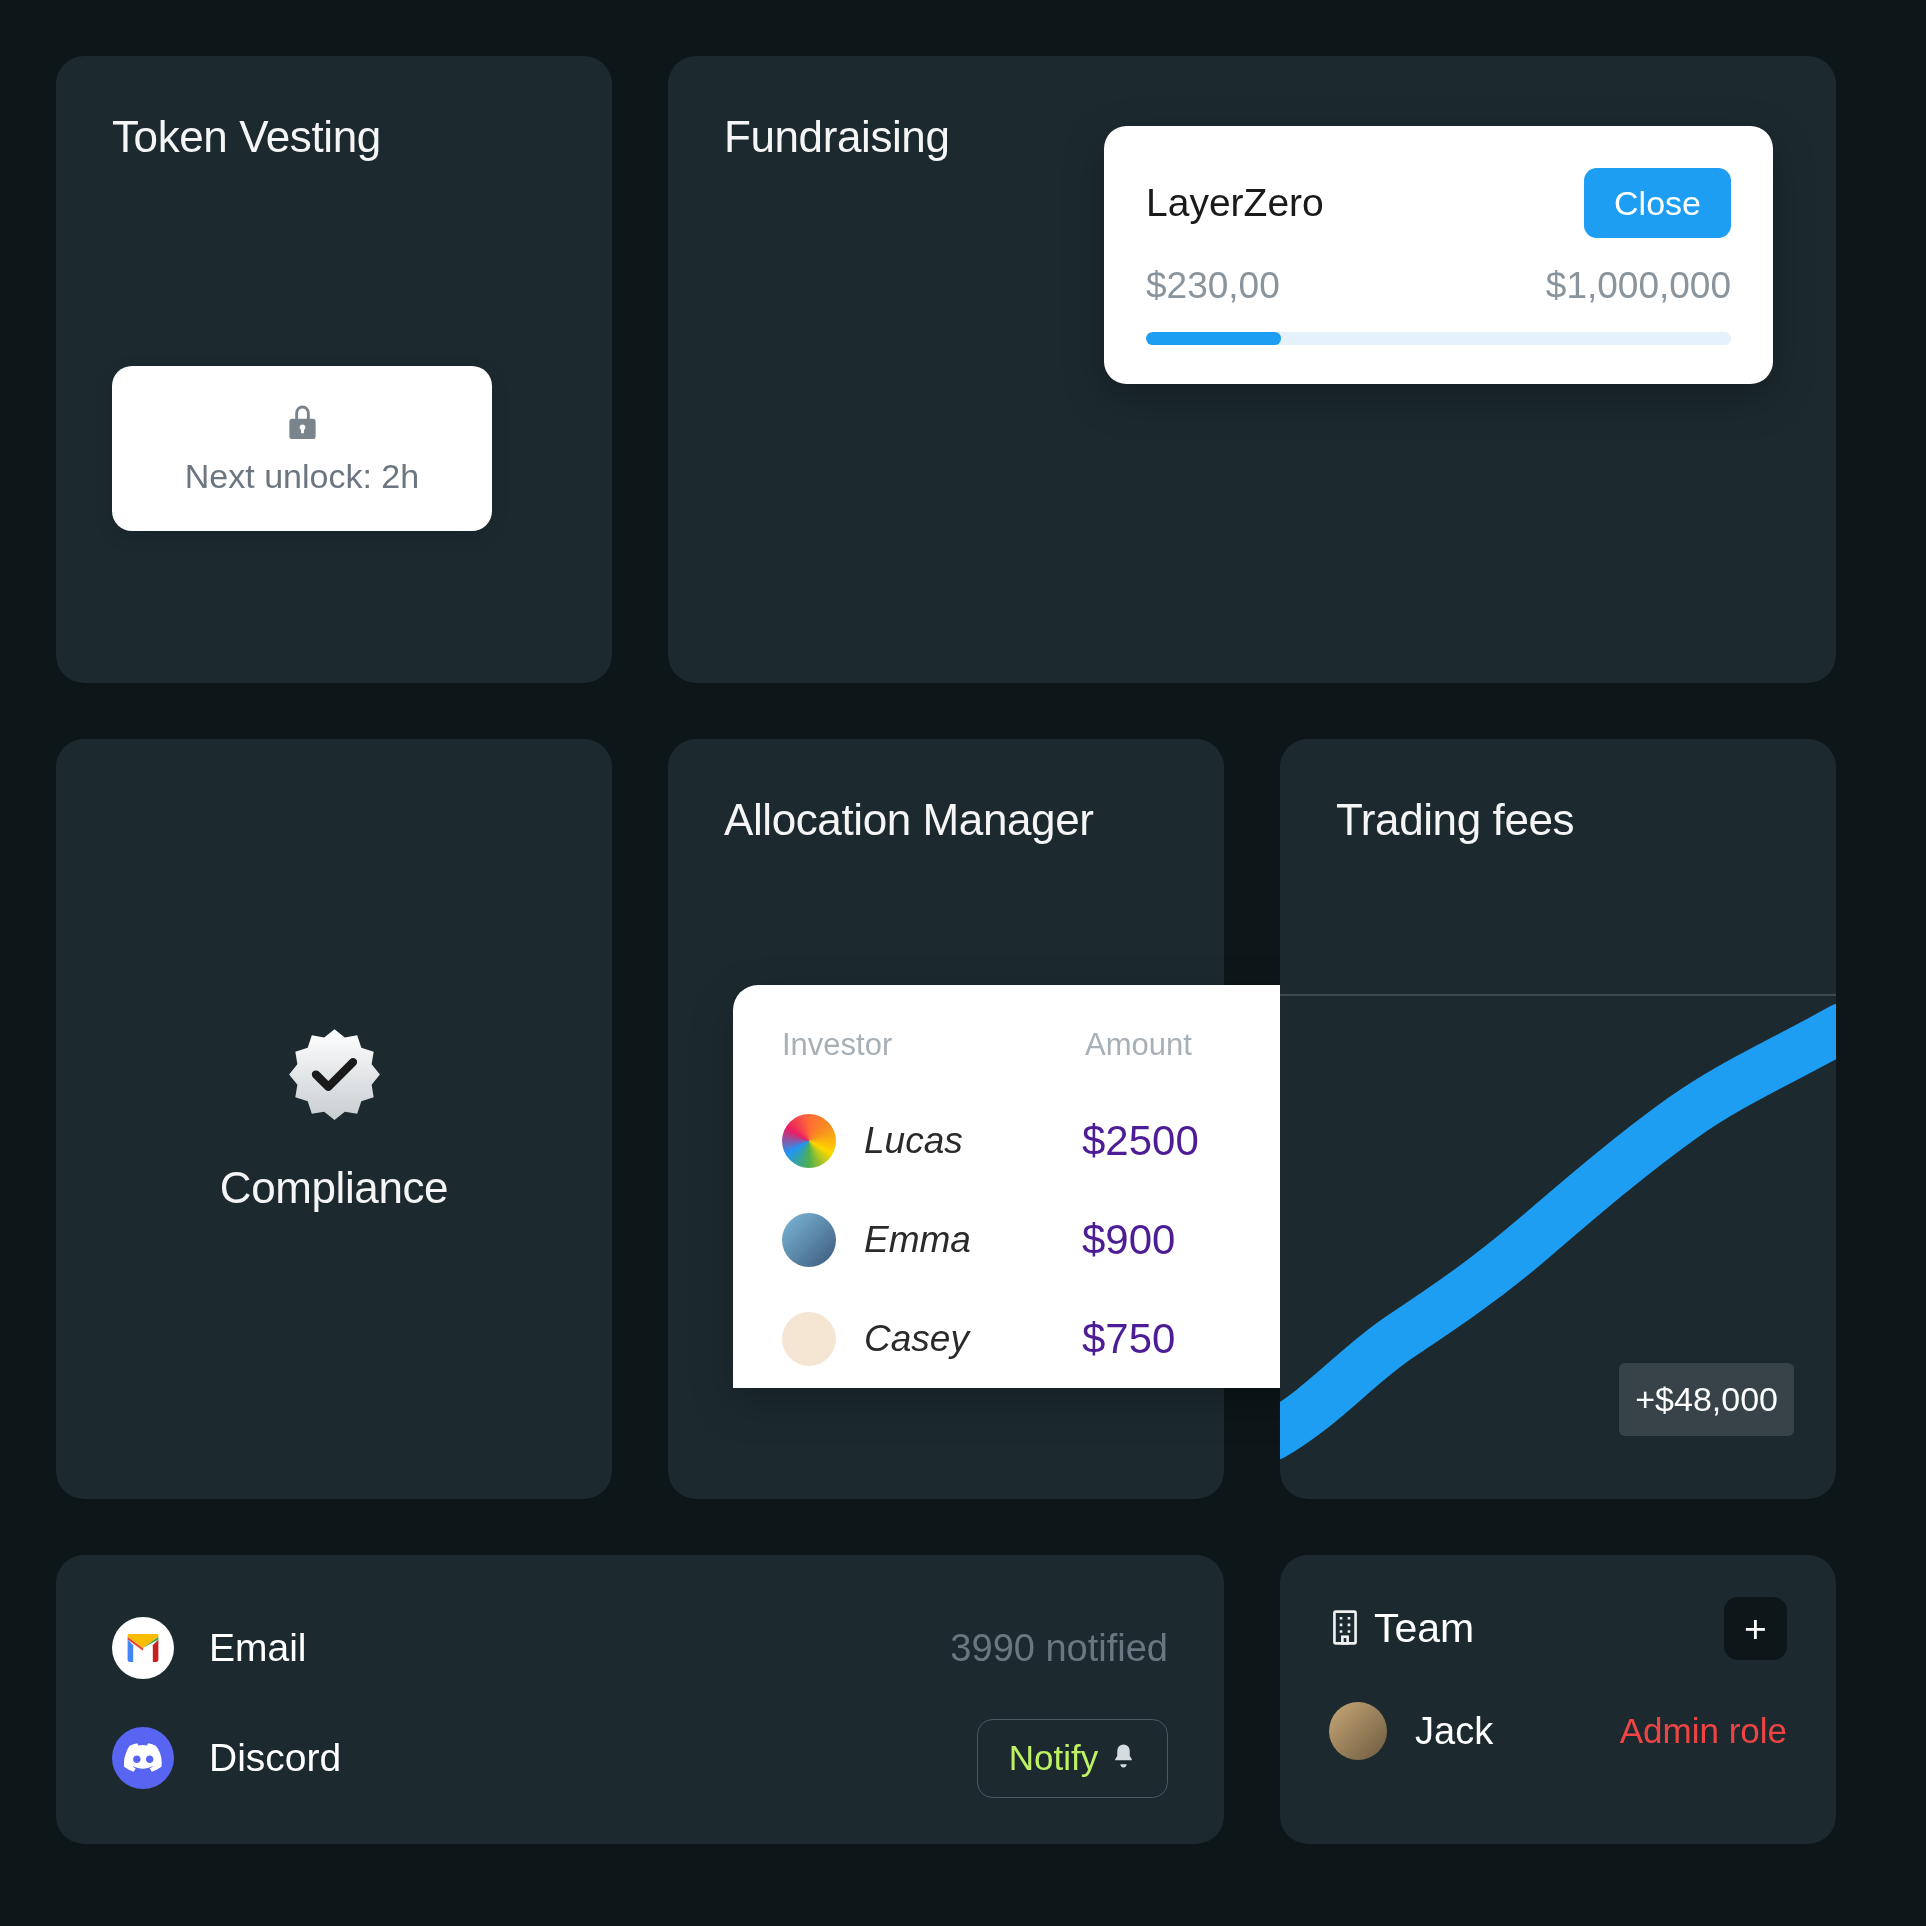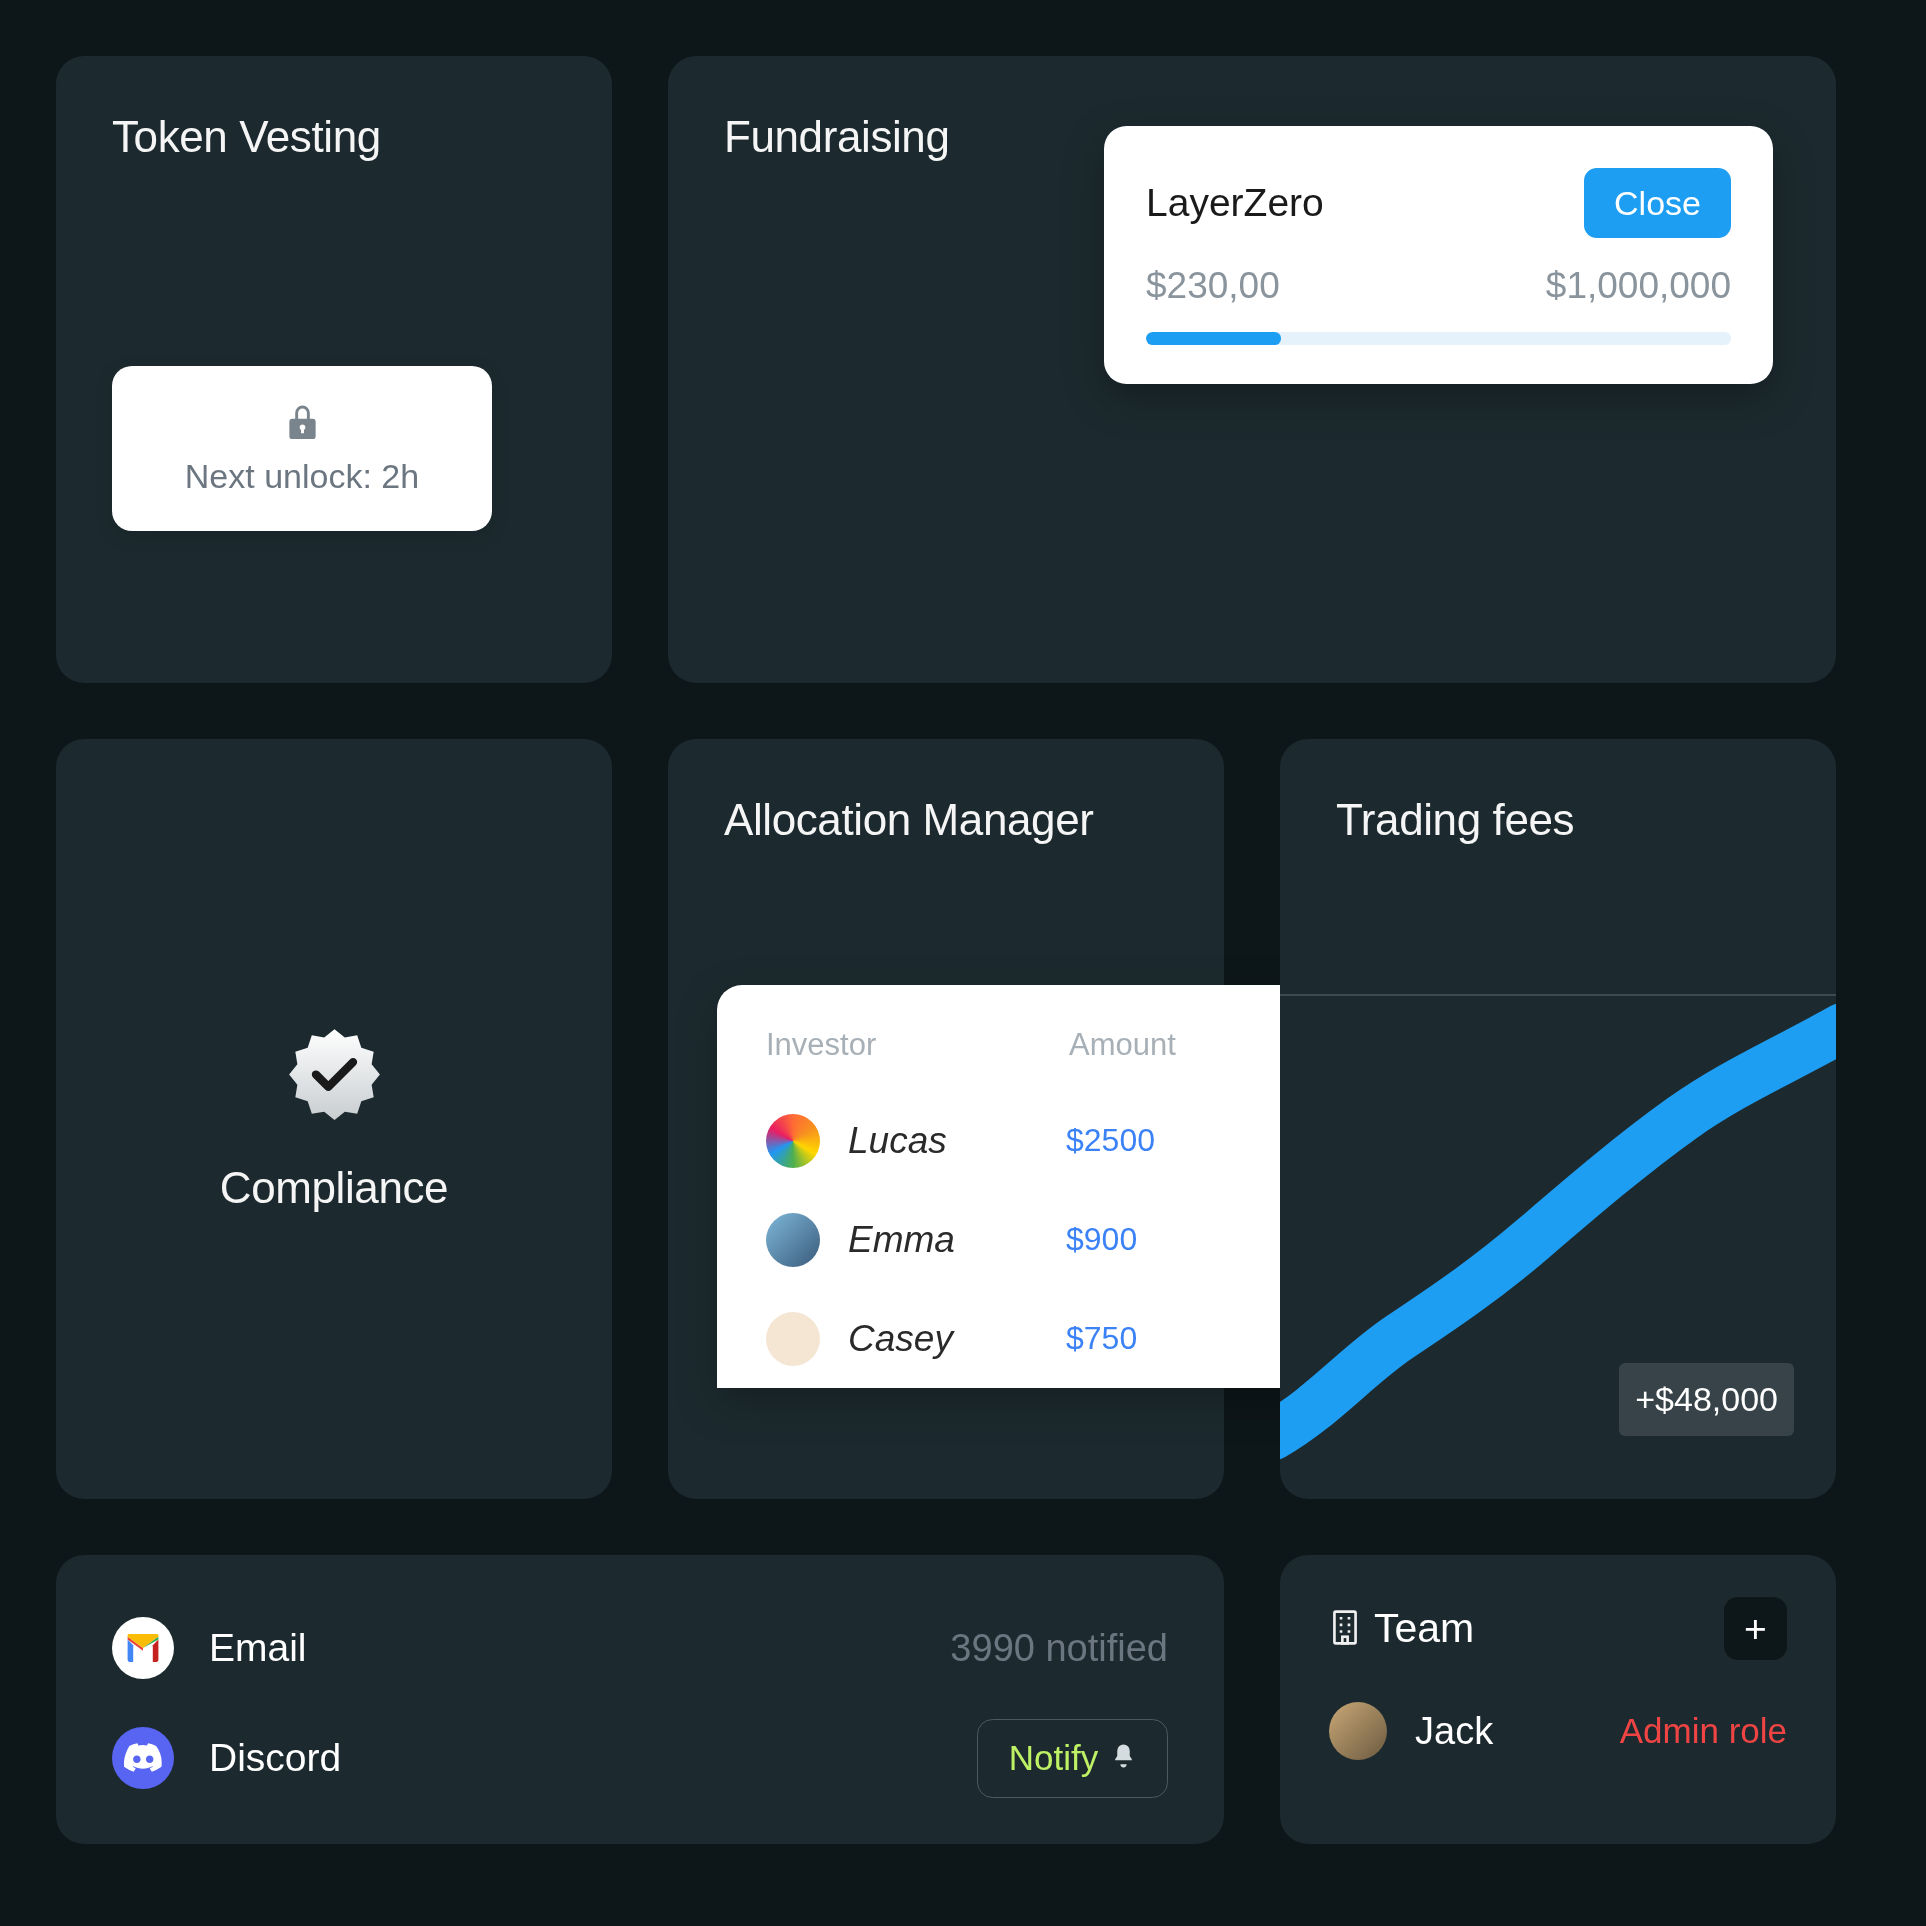--- a/index.html
+++ b/index.html
@@ -109,21 +109,21 @@
   align-items: center;
   justify-content: center;
   gap: 37px;
 }
 .compliance .card-title { text-align: center; }
 
 .allocation { grid-column: 2; grid-row: 2; position: relative; overflow: visible; }
 .alloc-card {
   position: absolute;
   top: 246px;
-  left: 49px;
+  left: 65px;
   width: 607px;
   background: #fff;
   border-radius: 25px 0 0 0;
   padding: 42px 0 0 49px;
   box-shadow: 0 14px 42px rgba(0,0,0,0.25);
 }
 .alloc-headers {
   display: flex;
   color: #a8b0b7;
   font-size: 31px;
@@ -142,22 +142,22 @@
   margin-right: 28px;
 }
 .alloc-name {
   width: 218px;
   color: #2a2a2a;
   font-size: 37px;
   font-weight: 500;
   font-style: italic;
 }
 .alloc-amount {
-  color: #3b82f6;
-  font-size: 32px;
+  color: #4c1d95;
+  font-size: 42px;
   font-weight: 500;
 }
 .avatar-lucas { background: conic-gradient(#ff6b35, #f7931e, #ffd700, #4caf50, #2196f3, #e91e63, #ff6b35); }
 .avatar-emma { background: linear-gradient(135deg, #7eb8da 0%, #3a5a7a 100%); }
 .avatar-casey { background: #f5e6d3; }
 
 .trading { grid-column: 3; grid-row: 2; padding: 56px 0 0 56px; overflow: hidden; }
 .chart-area {
   position: absolute;
   top: 218px;

